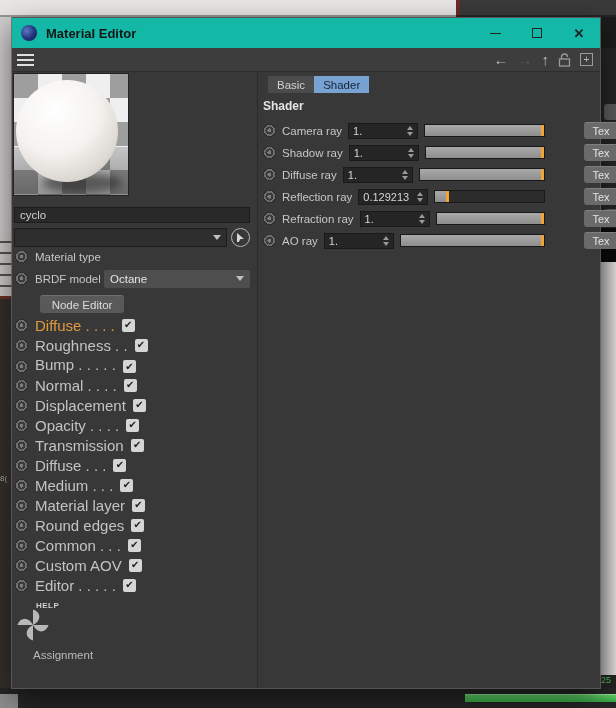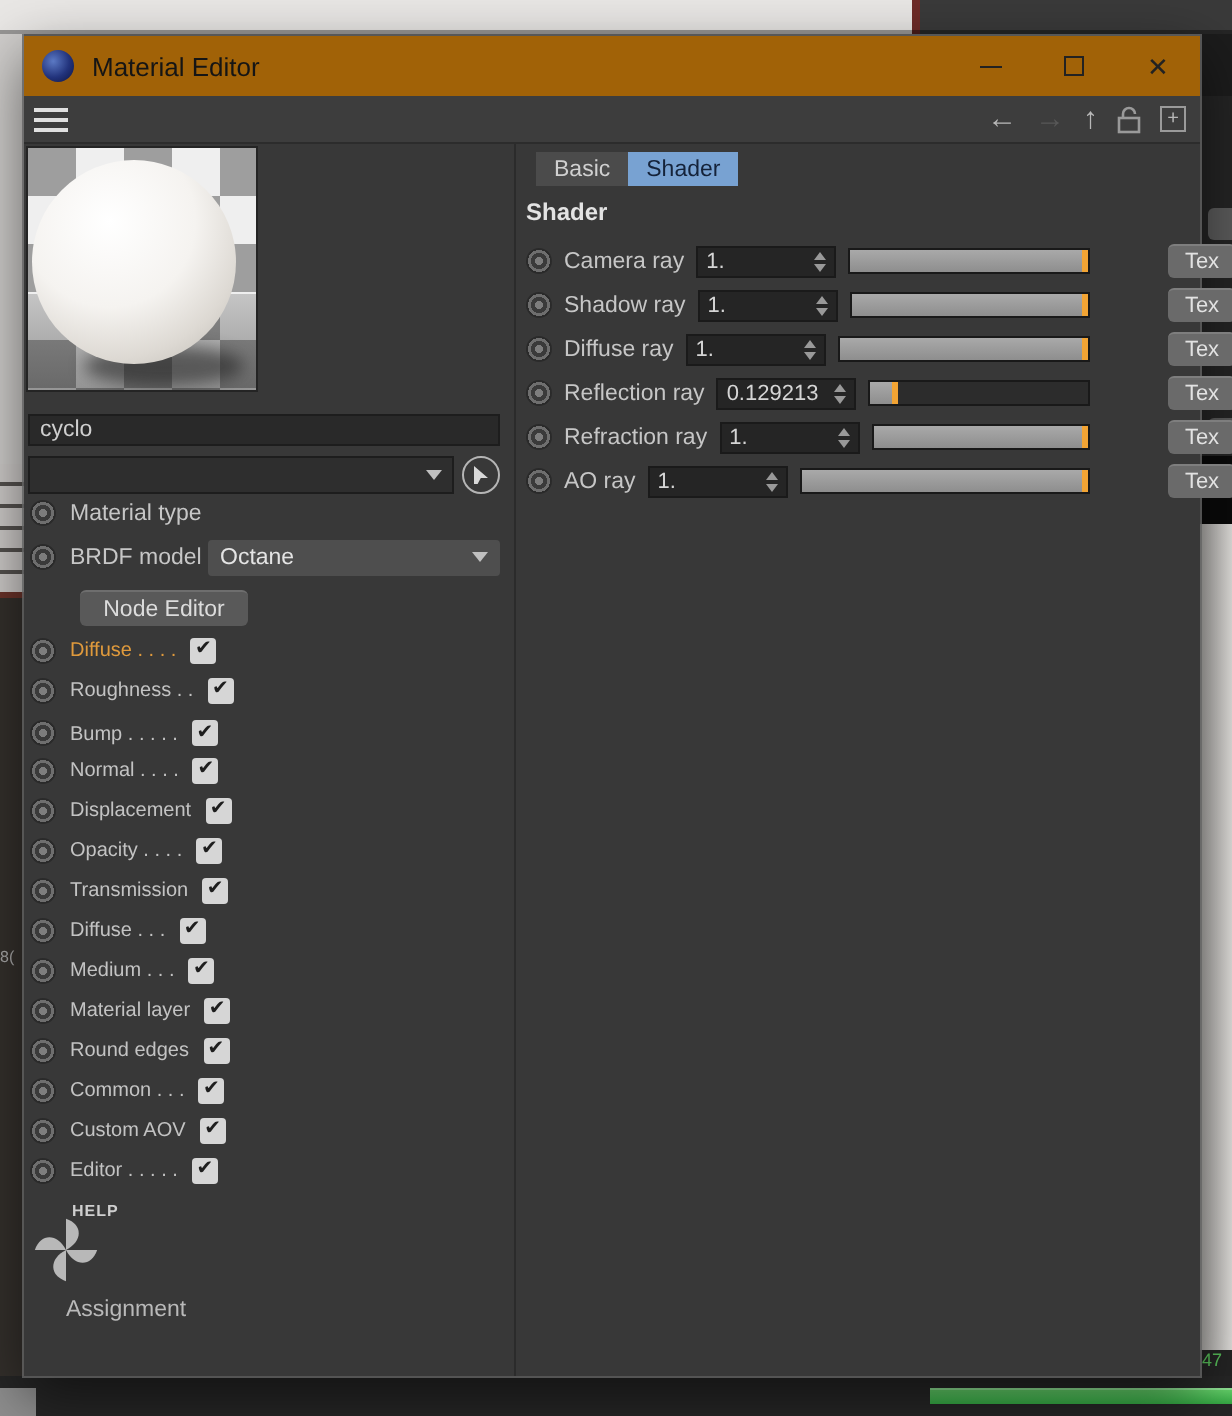--- a/index.html
+++ b/index.html
@@ -36,22 +36,22 @@
   #bg-bottom     { left:0; top:688px; width:616px; height:20px; background:#262626; }
   #bg-bottom-sq  { left:0; top:694px; width:18px; height:14px; background:#8f8f8f; }
   #bg-progress   { left:465px; top:694px; width:151px; height:8px;
                    background:linear-gradient(to bottom,#62cf68,#35a844);
                    border-top:1px solid #8fe394; }
 
   
   #win { left:12px; top:18px; width:588px; height:670px; background:#383838;
          box-shadow:0 0 0 1px rgba(100,100,100,.8), 0 10px 28px rgba(0,0,0,.55); }
 
-  #titlebar { left:0; top:0; width:100%; height:30px; background:#a16207;
-              display:flex; align-items:center; }
+  #titlebar { left:0; top:0; width:100%; height:30px; background:#14b8a6;
+              display:flex; align-items:center;font-weight:bold; }
   #c4d-icon { width:16px; height:16px; border-radius:50%; margin-left:9px;
               background:radial-gradient(circle at 35% 35%, #5b79c4, #22337c 55%, #0c1340 100%); }
   #win-title { margin-left:9px; font-size:13px; color:#151515; }
   #caption-buttons { margin-left:auto; display:flex; height:100%; }
   .cap-btn { width:42px; height:100%; display:flex; align-items:center; justify-content:center;
              color:#222; }
   .glyph-min { width:11px; height:1px; background:#222; display:block; }
   .glyph-max { width:10px; height:10px; border:1px solid #222; display:block; }
   .glyph-close { font-size:13px; line-height:1; }
 
@@ -104,21 +104,21 @@
   .dropdown .chev { margin-left:auto; }
   #mat-type-row { top:178px; } #mat-type-row .dropdown { position:absolute; left:89px; }
   #brdf-row { top:200px; } #brdf-row .dropdown { position:absolute; left:89px; }
   #mat-type-row, #brdf-row { width:238px; }
 
   #node-editor-btn { left:28px; top:223px; width:84px; height:18px; background:#595959;
                      border-radius:3px; border-top:1px solid #6e6e6e; color:#dcdcdc;
                      font-size:11.5px; display:flex; align-items:center; justify-content:center; }
 
   .channel-row { display:flex; align-items:center; gap:7px; left:3px; height:16px; }
-  .channel-label { font-size:10px; color:#c3c3c3; white-space:nowrap; }
+  .channel-label { font-size:15px; color:#c3c3c3; white-space:nowrap; }
   .channel-label.active { color:#e09a3c; }
   .checkbox { width:13px; height:13px; background:#d6d6d6; border-radius:2px; flex:none;
               display:flex; align-items:center; justify-content:center;
               font-size:10px; color:#1e1e1e; line-height:1; }
 
   #help-logo { left:4px; top:535px; }
   #help-label { left:24px; top:529px; font-size:8px; font-weight:bold; color:#cfcfcf; letter-spacing:.5px; }
   #assignment-label { left:21px; top:577px; font-size:11.5px; color:#b9b9b9; }
 
   
@@ -162,21 +162,21 @@
 <div class="abs" id="bg-right-dark-top"></div>
 <div class="abs bg-stub" style="top:104px;"></div>
 <div class="abs bg-stub" style="top:123px;"></div>
 <div class="abs bg-stub" style="top:189px;"></div>
 <div class="abs bg-stub" style="top:209px;"></div>
 <div class="abs" id="bg-right-frag1">) (15</div>
 <div class="abs" id="bg-right-frag2">s</div>
 <div class="abs" id="bg-right-star">✳</div>
 <div class="abs" id="bg-right-black"></div>
 <div class="abs" id="bg-right-panel"></div>
-<div class="abs" id="bg-right-frame">47</div>
+<div class="abs" id="bg-right-frame">25</div>
 
 <div class="abs" id="bg-bottom"></div>
 <div class="abs" id="bg-bottom-sq"></div>
 <div class="abs" id="bg-progress"></div>
 
 <div class="abs" id="win">
 
   <div class="abs" id="titlebar">
     <div id="c4d-icon"></div>
     <div id="win-title">Material Editor</div>

